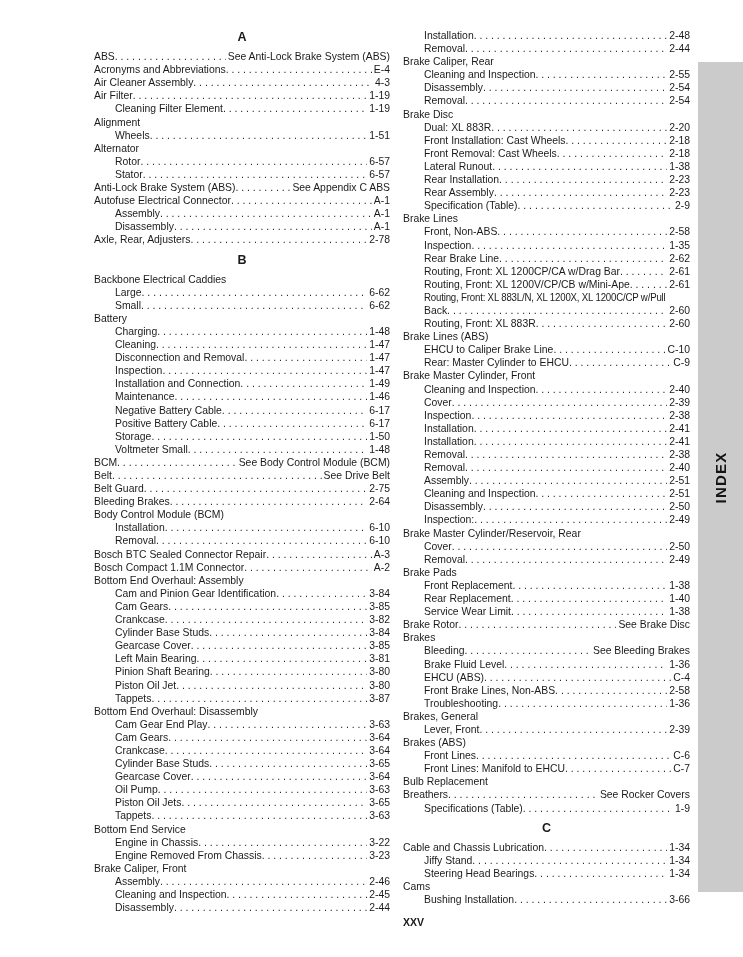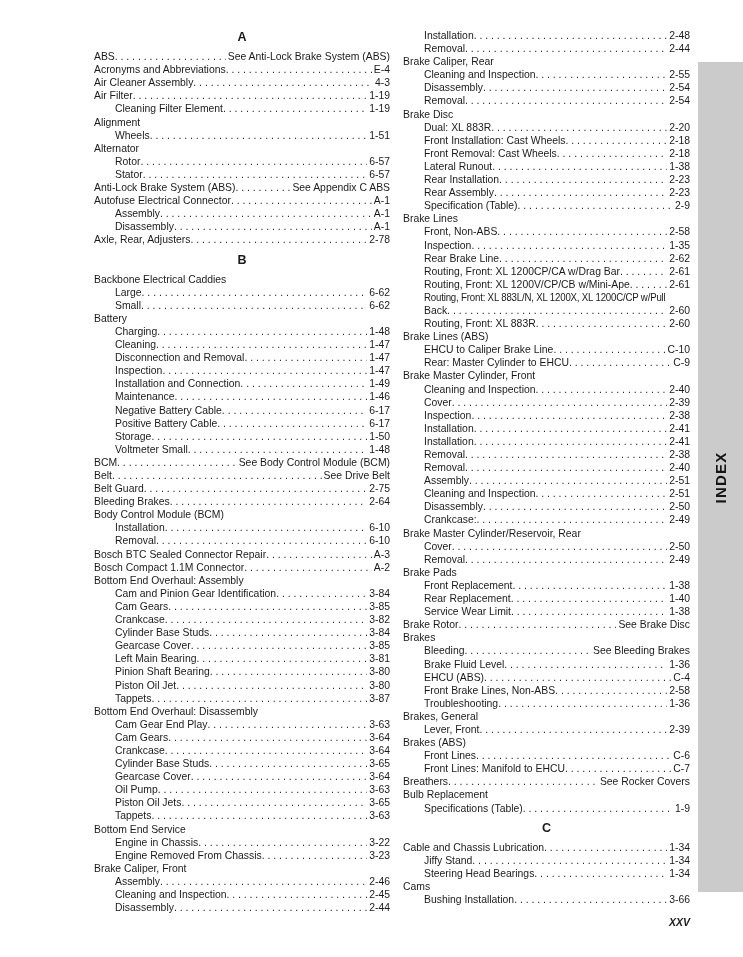--- a/index.html
+++ b/index.html
@@ -43,21 +43,21 @@
     background: #cbcbcb;
     display: flex; align-items: center; justify-content: center;
   }
   .tab-text {
     transform: rotate(-90deg);
     font-weight: bold; font-size: 15px; letter-spacing: 1.2px; color: #141414;
     white-space: nowrap;
   }
   .page-number {
     position: absolute; top: 916px; left: 403px; width: 287px;
-    text-align: right; font-weight: bold; font-size: 10.5px; line-height: 13.1px; font-style: italic;
+    text-align: left; font-weight: bold; font-size: 10.5px; line-height: 13.1px;
   }
 </style>
 </head>
 <body>
 
 <div class="page">
   <div class="columns">
     <div class="col" id="col0">
         <div class="sec">A</div>
         <div class="row">
@@ -532,21 +532,21 @@
           <span class="label">Cleaning and Inspection</span>
           <span class="leader"></span>
           <span class="pref">2-51</span>
         </div>
         <div class="row i1">
           <span class="label">Disassembly</span>
           <span class="leader"></span>
           <span class="pref">2-50</span>
         </div>
         <div class="row i1">
-          <span class="label">Crankcase:</span>
+          <span class="label">Inspection:</span>
           <span class="leader"></span>
           <span class="pref">2-49</span>
         </div>
         <div class="row">
           <span class="label">Brake Master Cylinder/Reservoir, Rear</span>
         </div>
         <div class="row i1">
           <span class="label">Cover</span>
           <span class="leader"></span>
           <span class="pref">2-50</span>
@@ -622,26 +622,26 @@
           <span class="label">Front Lines</span>
           <span class="leader"></span>
           <span class="pref">C-6</span>
         </div>
         <div class="row i1">
           <span class="label">Front Lines: Manifold to EHCU</span>
           <span class="leader"></span>
           <span class="pref">C-7</span>
         </div>
         <div class="row">
+          <span class="label">Bulb Replacement</span>
+        </div>
+        <div class="row">
           <span class="label">Breathers</span>
           <span class="leader"></span>
           <span class="pref">See Rocker Covers</span>
-        </div>
-        <div class="row">
-          <span class="label">Bulb Replacement</span>
         </div>
         <div class="row i1">
           <span class="label">Specifications (Table)</span>
           <span class="leader"></span>
           <span class="pref">1-9</span>
         </div>
         <div class="sec">C</div>
         <div class="row">
           <span class="label">Cable and Chassis Lubrication</span>
           <span class="leader"></span>

